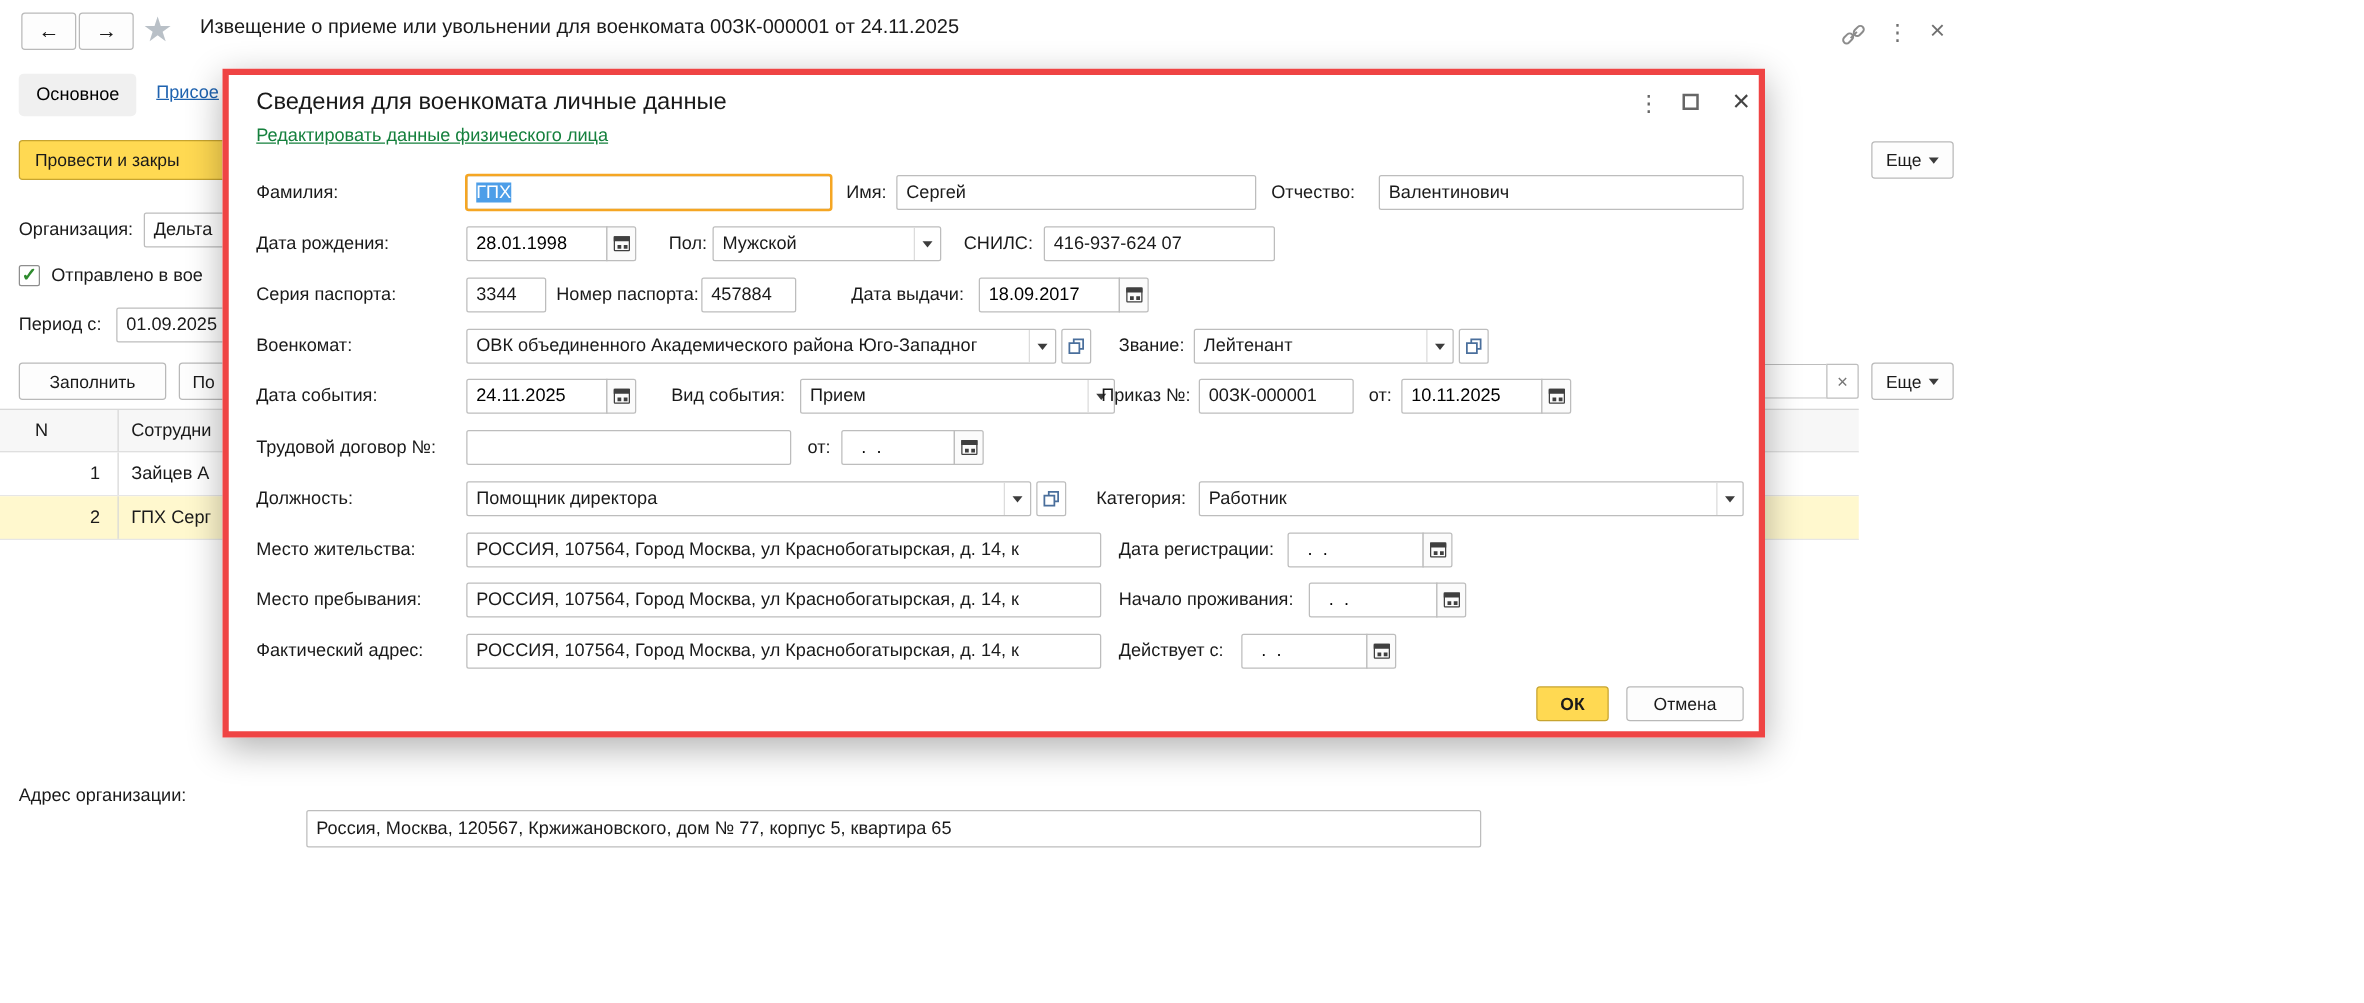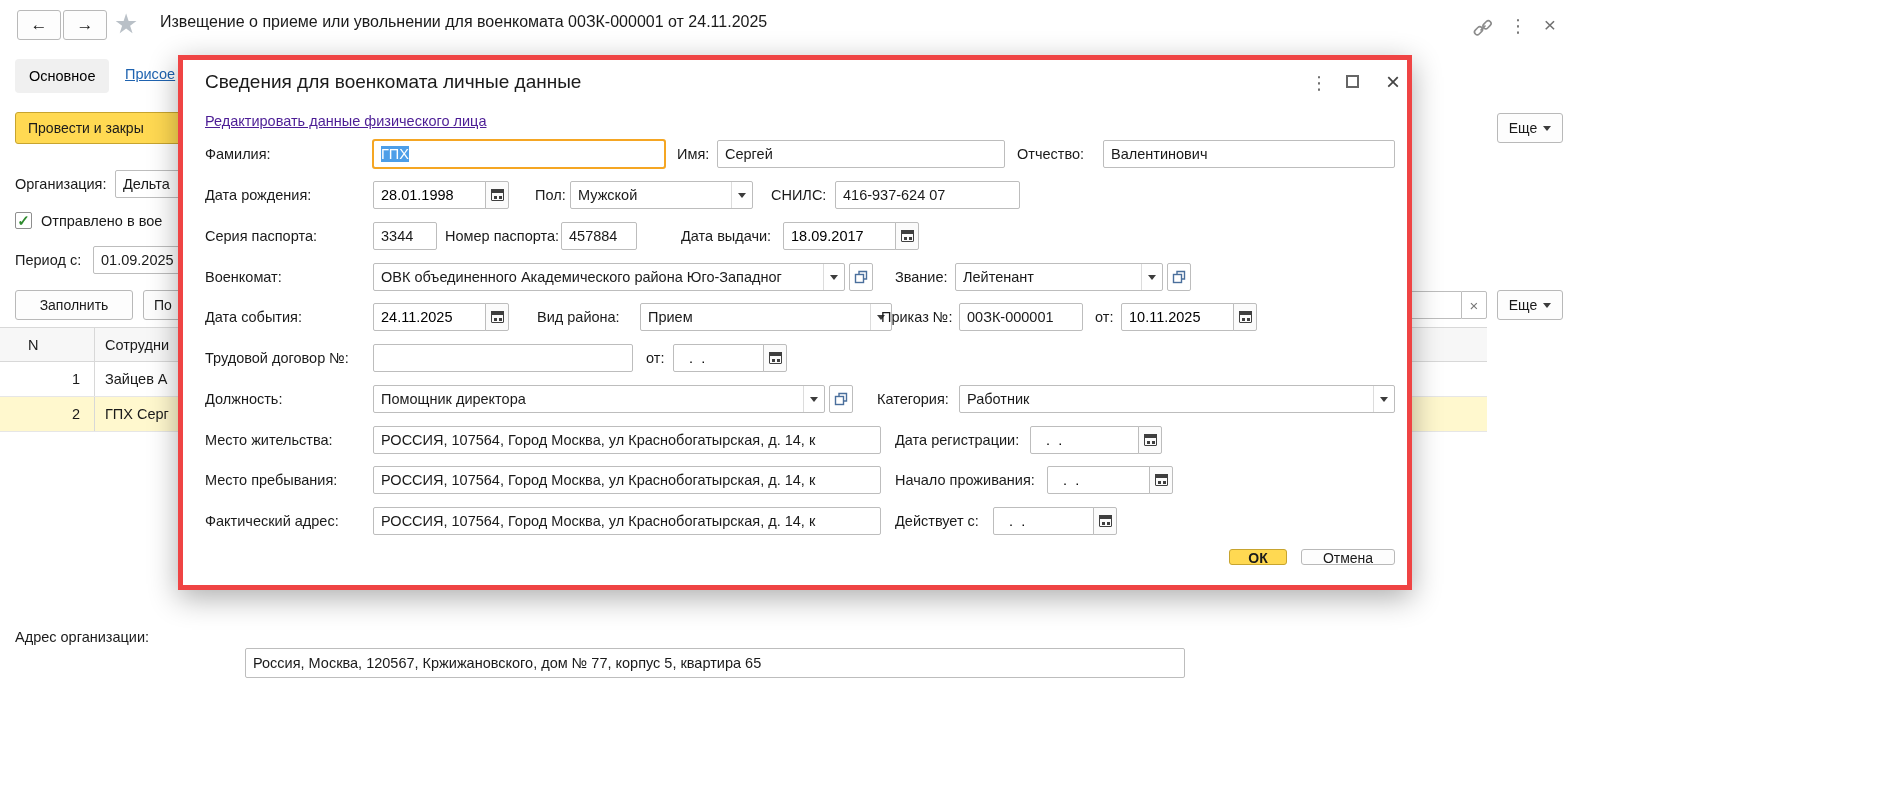--- a/index.html
+++ b/index.html
@@ -95,35 +95,35 @@
   
   #dialog { position:absolute; left:178px; top:55px; width:1234px; height:535px; background:#fff;
             border:5px solid #ef4444; box-shadow:0 8px 28px rgba(0,0,0,.32); z-index:10; }
   #dialog .lbl { position:absolute; }
   #d-title { left:22px; top:11px; font-size:19px; color:#1a1a1a; white-space:nowrap; position:absolute; }
   #d-kebab { position:absolute; left:1125px; top:9px; width:22px; height:28px; font-size:18px; color:#666;
              text-align:center; line-height:28px; cursor:pointer; }
   #d-max   { position:absolute; left:1163px; top:15px; width:13px; height:13px; border:2px solid #666; cursor:pointer; }
   #d-close { position:absolute; left:1196px; top:6px; width:28px; height:32px; font-size:24px; color:#444;
              text-align:center; line-height:32px; cursor:pointer; }
-  #d-link  { position:absolute; left:22px; top:53px; font-size:14.5px; color:#4c1d95;
+  #d-link  { position:absolute; left:22px; top:41px; font-size:14.5px; color:#15803d;
              text-decoration:underline; cursor:pointer; white-space:nowrap; }
 
   
   #l-lastname,#f-lastname,#l-firstname,#f-firstname,#l-middlename,#f-middlename { top:80px; }
   #l-birthdate,#g-birthdate,#l-gender,#c-gender,#l-snils,#f-snils { top:121px; }
   #l-pseries,#f-pseries,#l-pnumber,#f-pnumber,#l-issuedate,#g-issuedate { top:162px; }
   #l-commissariat,#c-commissariat,#o-commissariat,#l-rank,#c-rank,#o-rank { top:203px; }
   #l-eventdate,#g-eventdate,#l-eventtype,#c-eventtype,#l-orderno,#f-orderno,#l-orderfrom,#g-orderdate { top:243px; }
   #l-contractno,#f-contractno,#l-contractfrom,#g-contractdate { top:284px; }
   #l-position,#c-position,#o-position,#l-category,#c-category { top:325px; }
   #l-residence,#f-residence,#l-regdate,#g-regdate { top:366px; }
   #l-stay,#f-stay,#l-staystart,#g-staydate { top:406px; }
   #l-actual,#f-actual,#l-validfrom,#g-validdate { top:447px; }
-  #btn-ok,#btn-cancel { top:489px; position:absolute; height:16px; }
+  #btn-ok,#btn-cancel { top:489px; position:absolute; height:28px; }
 
   
   #l-lastname{left:22px} #f-lastname{left:190px;width:292px}
   #l-firstname{left:494px} #f-firstname{left:534px;width:288px}
   #l-middlename{left:834px} #f-middlename{left:920px;width:292px}
 
   #l-birthdate{left:22px} #g-birthdate{left:190px;width:136px}
   #l-gender{left:352px} #c-gender{left:387px;width:183px}
   #l-snils{left:588px} #f-snils{left:652px;width:185px}
 
@@ -305,21 +305,21 @@
       </svg>
     </button>
 
     <div class="lbl" id="l-eventdate">Дата события:</div>
     <div class="grp" id="g-eventdate">
       <div class="ginp">24.11.2025</div>
       <button class="calbtn">
           <span class="calico"></span>
         </button>
     </div>
-    <div class="lbl" id="l-eventtype">Вид района:</div>
+    <div class="lbl" id="l-eventtype">Вид события:</div>
     <div class="cmb" id="c-eventtype">
       <span class="cmb-txt">Прием</span>
       <span class="drop">
           <span class="tri"></span>
         </span>
     </div>
     <div class="lbl" id="l-orderno">Приказ №:</div>
     <div class="inp" id="f-orderno">00ЗК-000001</div>
     <div class="lbl" id="l-orderfrom">от:</div>
     <div class="grp" id="g-orderdate">

